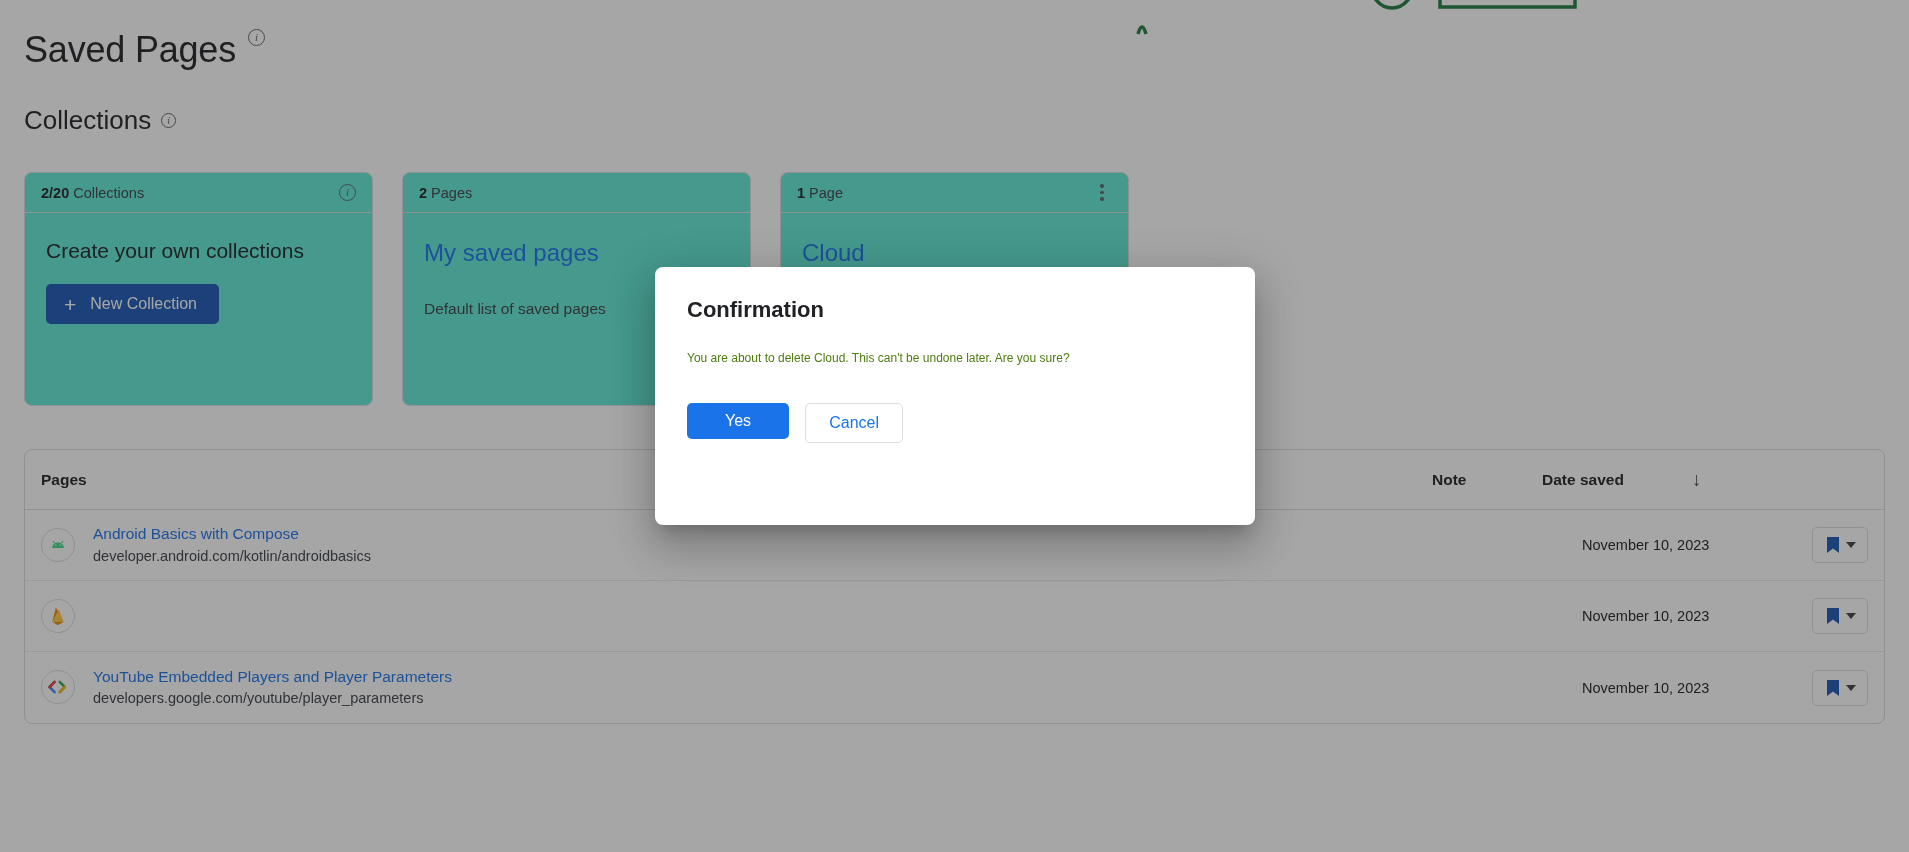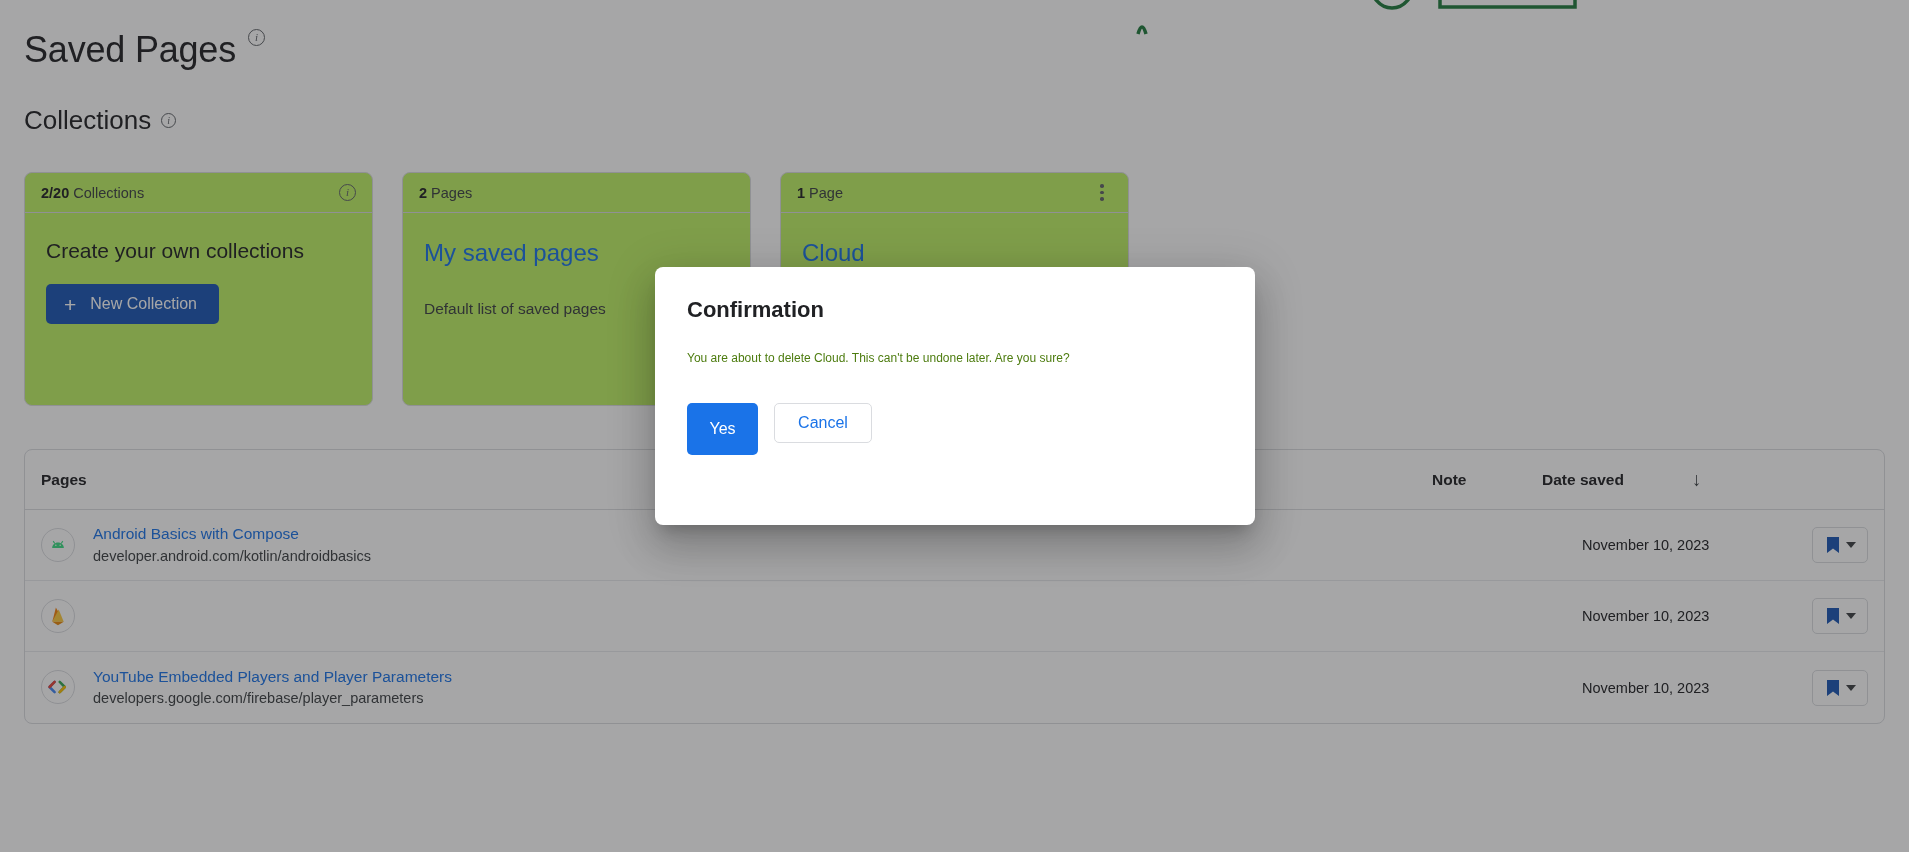--- a/index.html
+++ b/index.html
@@ -80,21 +80,21 @@
     left: 24px;
     top: 172px;
     display: flex;
     gap: 29px;
   }
   .card {
     width: 349px;
     height: 234px;
     border: 1px solid #dadce0;
     border-radius: 8px;
-    background: #bef264;
+    background: #5eead4;
     display: flex;
     flex-direction: column;
     overflow: hidden;
   }
   .card-head {
     height: 40px;
     border-bottom: 1px solid #dadce0;
     display: flex;
     align-items: center;
     justify-content: space-between;
@@ -230,21 +230,21 @@
     background: #ffffff;
     border-radius: 8px;
     box-shadow: 0 11px 15px -7px rgba(0,0,0,.2), 0 24px 38px 3px rgba(0,0,0,.14), 0 9px 46px 8px rgba(0,0,0,.12);
     padding: 30px 32px;
   }
   .dlg-title { font-size: 22px; color: #202124; font-weight: 700; margin-bottom: 26px; }
   .dlg-msg { font-size: 12px; color: #4d7c0f; line-height: 1.62; max-width: 430px; margin-bottom: 35px; }
   .dlg-actions { display: flex; gap: 16px; }
   .btn-yes {
     background: #1a73e8; color: #fff; border: none; border-radius: 5px;
-    height: 52px; min-width: 71px; padding: 0 22px;
+    height: 36px; min-width: 71px; padding: 0 38px;
     font-size: 16px; font-family: "Liberation Sans", sans-serif; cursor: pointer;
   }
   .btn-cancel {
     background: #fff; color: #1a73e8; border: 1px solid #dadce0; border-radius: 5px;
     height: 40px; min-width: 98px; padding: 0 22px;
     font-size: 16px; font-family: "Liberation Sans", sans-serif; cursor: pointer;
   }
 </style>
 </head>
 <body>
@@ -419,21 +419,21 @@
         <span class="favicon">
           <svg width="22" height="16" viewBox="0 0 26 16">
             <path d="M9 2 L3 8 L9 14" stroke="#4285f4" stroke-width="3" fill="none" stroke-linecap="round" stroke-linejoin="round"></path>
             <path d="M9 2 L3 8" stroke="#ea4335" stroke-width="3" fill="none" stroke-linecap="round"></path>
             <path d="M15 2 L21 8 L15 14" stroke="#34a853" stroke-width="3" fill="none" stroke-linecap="round" stroke-linejoin="round"></path>
             <path d="M21 8 L15 14" stroke="#fbbc04" stroke-width="3" fill="none" stroke-linecap="round"></path>
           </svg>
         </span>
         <div>
           <a class="page-link">YouTube Embedded Players and Player Parameters</a>
-          <div class="page-url">developers.google.com/firebase/player_parameters</div>
+          <div class="page-url">developers.google.com/youtube/player_parameters</div>
         </div>
       </div>
       <div class="cell-note"></div>
       <div class="cell-date">November 10, 2023</div>
       <button class="bm-btn">
         <svg width="16" height="18" viewBox="0 0 16 18">
           <path d="M2 1h12v16l-6-4.5L2 17z" fill="#1a56b4"></path>
         </svg>
         <span class="caret"></span>
       </button>

